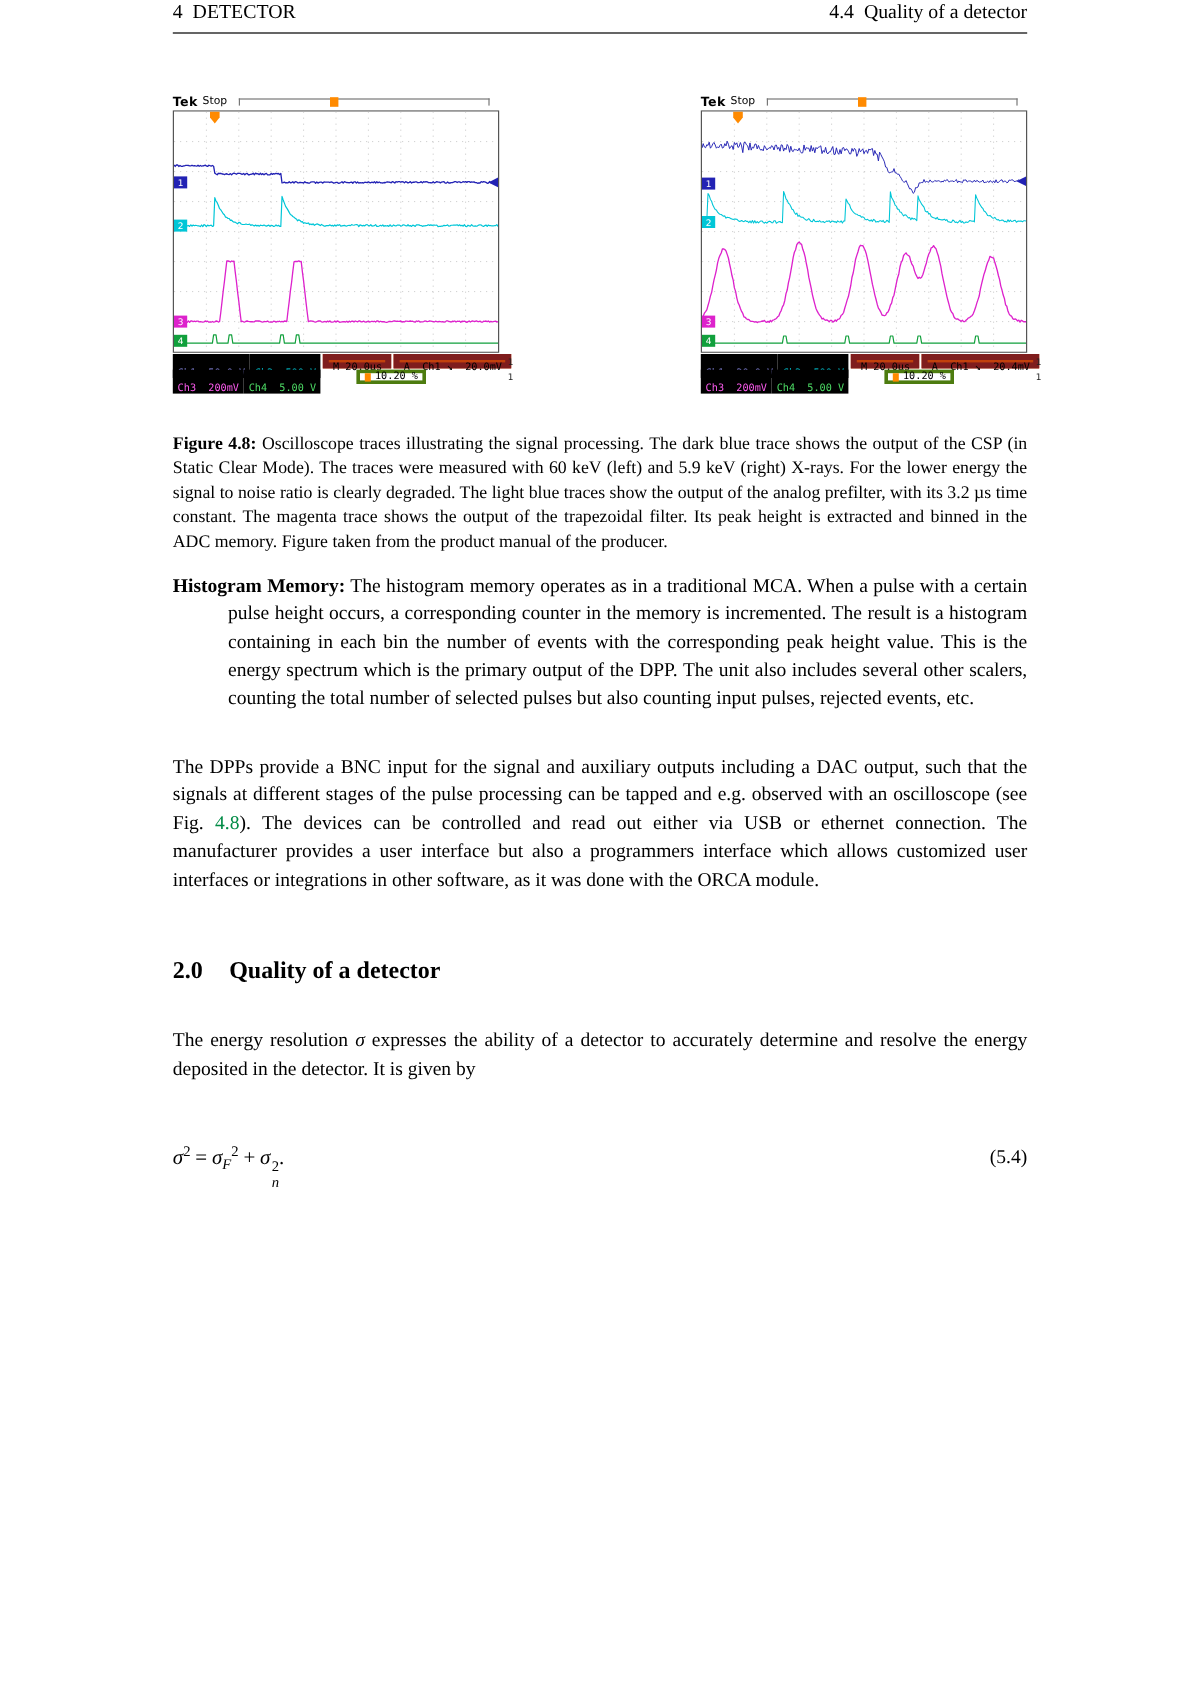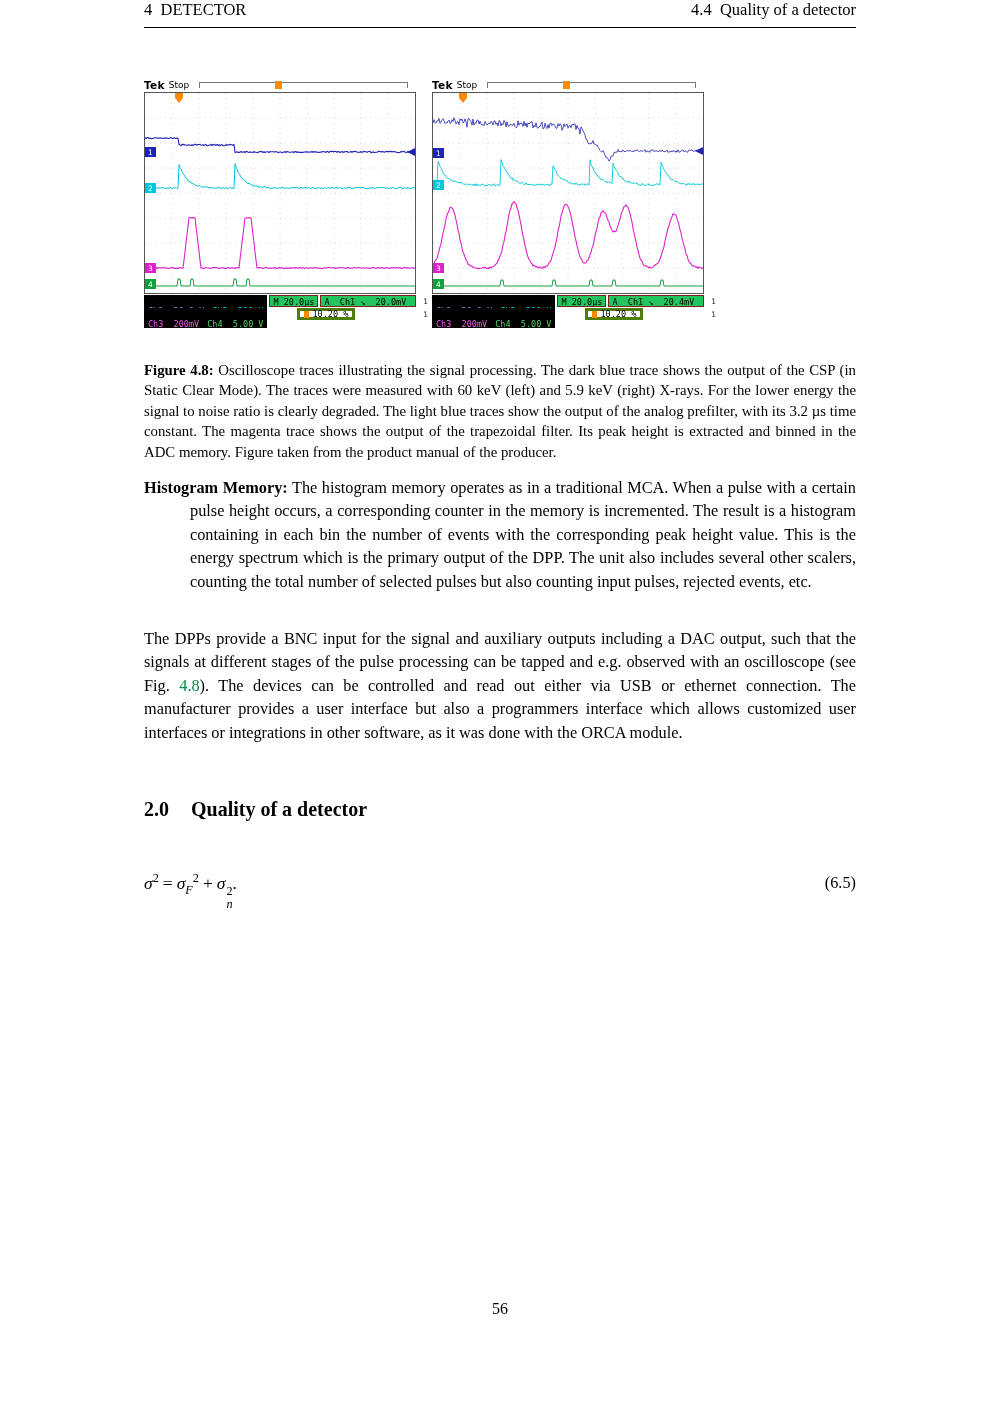--- a/index.html
+++ b/index.html
@@ -4,34 +4,34 @@
 <style>
   *{margin:0;padding:0;box-sizing:border-box}
   html,body{background:#ffffff}
   body{width:1000px;height:1414px;color:#000;font-family:"Liberation Serif","DejaVu Serif",serif}
   .page{position:relative;width:1000px;height:1414px;overflow:hidden;background:#fff}
   .content{width:712px;margin-left:144px}
 
   .runhead{display:flex;justify-content:space-between;font-size:16.5px}
   .runrule{border-bottom:1.2px solid #000;margin-top:7px}
 
-  .figure-row{display:flex;justify-content:flex-start;align-items:flex-start;gap:16px;margin-top:50px}
+  .figure-row{display:flex;justify-content:space-between;align-items:flex-start;margin-top:50px}
   .scope-wrap{position:relative}
   .scope{width:272px}
   .scope-top{display:flex;align-items:center;height:13px;font-family:"DejaVu Sans",sans-serif;font-size:9px;margin-bottom:1px}
   .brand{font-weight:bold;font-size:10.5px;letter-spacing:.3px}
   .mode{margin-left:4px}
   .acq{flex:1;height:6px;border:1px solid #777;border-bottom:none;margin:0 8px 0 10px;position:relative}
   .acq-t{position:absolute;left:36%;top:-2px;width:7px;height:8px;background:#ff8a00}
   .scope-screen{border:1px solid #555;width:272px;height:202px;background:#fff}
   .scope-screen svg{display:block}
   .srow{display:flex;align-items:stretch;height:12px;font-family:"DejaVu Sans Mono","Liberation Mono",monospace;font-size:8.5px;line-height:12px;margin-top:1px;white-space:nowrap}
   .chip{background:#000;padding:10px 4px}
   .lc1{color:#9a9aff}.lc2{color:#00e2f2}.lc3{color:#ff5cf0}.lc4{color:#4cd964}
-  .tb{background:#22c55e;color:#000;border:1px solid #7f1d1d;padding:0 3px;margin-left:2px}
+  .tb{background:#c2410c;color:#000;border:5px solid #7f1d1d;padding:0 3px;margin-left:2px}
   .tb:last-child{flex:1}
   .sp1{width:30px}
   .sp2{flex:1}
   .pct{border:3px solid #4d7c0f;display:flex;align-items:center;gap:3px;padding:0 4px;color:#000}
   .oicon{width:5px;height:7px;background:#ff8a00;display:inline-block}
   .edge-col{position:absolute;right:-12px;bottom:-1px;display:flex;flex-direction:column;font-family:"DejaVu Sans",sans-serif;font-size:7.5px;line-height:13px;color:#222}
 
   .caption{margin-top:40px;font-size:14.8px;line-height:20.4px;text-align:justify}
   .caption b{font-weight:bold}
 
@@ -217,25 +217,25 @@
       <span>The histogram memory operates as in a traditional MCA. When a pulse with a certain pulse height occurs, a corresponding counter in the memory is incremented. The result is a histogram containing in each bin the number of events with the corresponding peak height value. This is the energy spectrum which is the primary output of the DPP. The unit also includes several other scalers, counting the total number of selected pulses but also counting input pulses, rejected events, etc.</span>
     </p>
 
     <p class="body-para"><span>The DPPs provide a BNC input for the signal and auxiliary outputs including a DAC output, such that the signals at different stages of the pulse processing can be tapped and e.g. observed with an oscilloscope (see Fig. </span><a class="ref" style="color: rgb(0, 139, 69);">4.8</a><span>). The devices can be controlled and read out either via USB or ethernet connection. The manufacturer provides a user interface but also a programmers interface which allows customized user interfaces or integrations in other software, as it was done with the ORCA module.</span></p>
 
     <h2>
       <span class="secnum">2.0</span><span>Quality of a detector</span>
     </h2>
 
 
+    <p class="body-para"><span>The energy resolution </span><i>σ</i><span> expresses the ability of a detector to accurately determine and resolve the energy deposited in the detector. It is given by</span></p>
 
     <div class="eq-row">
       <span class="equation"><i>σ</i><sup>2</sup><span class="eqop">=</span><i>σ</i><sub class="it">F</sub><sup>2</sup><span class="eqop">+</span><i>σ</i><span class="stack">
             <span>2</span>
             <span class="it">n</span>
           </span><span>.</span></span>
-      <span class="eq-num">(6.5)</span>
+      <span class="eq-num">(5.4)</span>
     </div>
 
   </div>
 
-  <div class="pageno">56</div>
 </div>
 
 </body></html>

